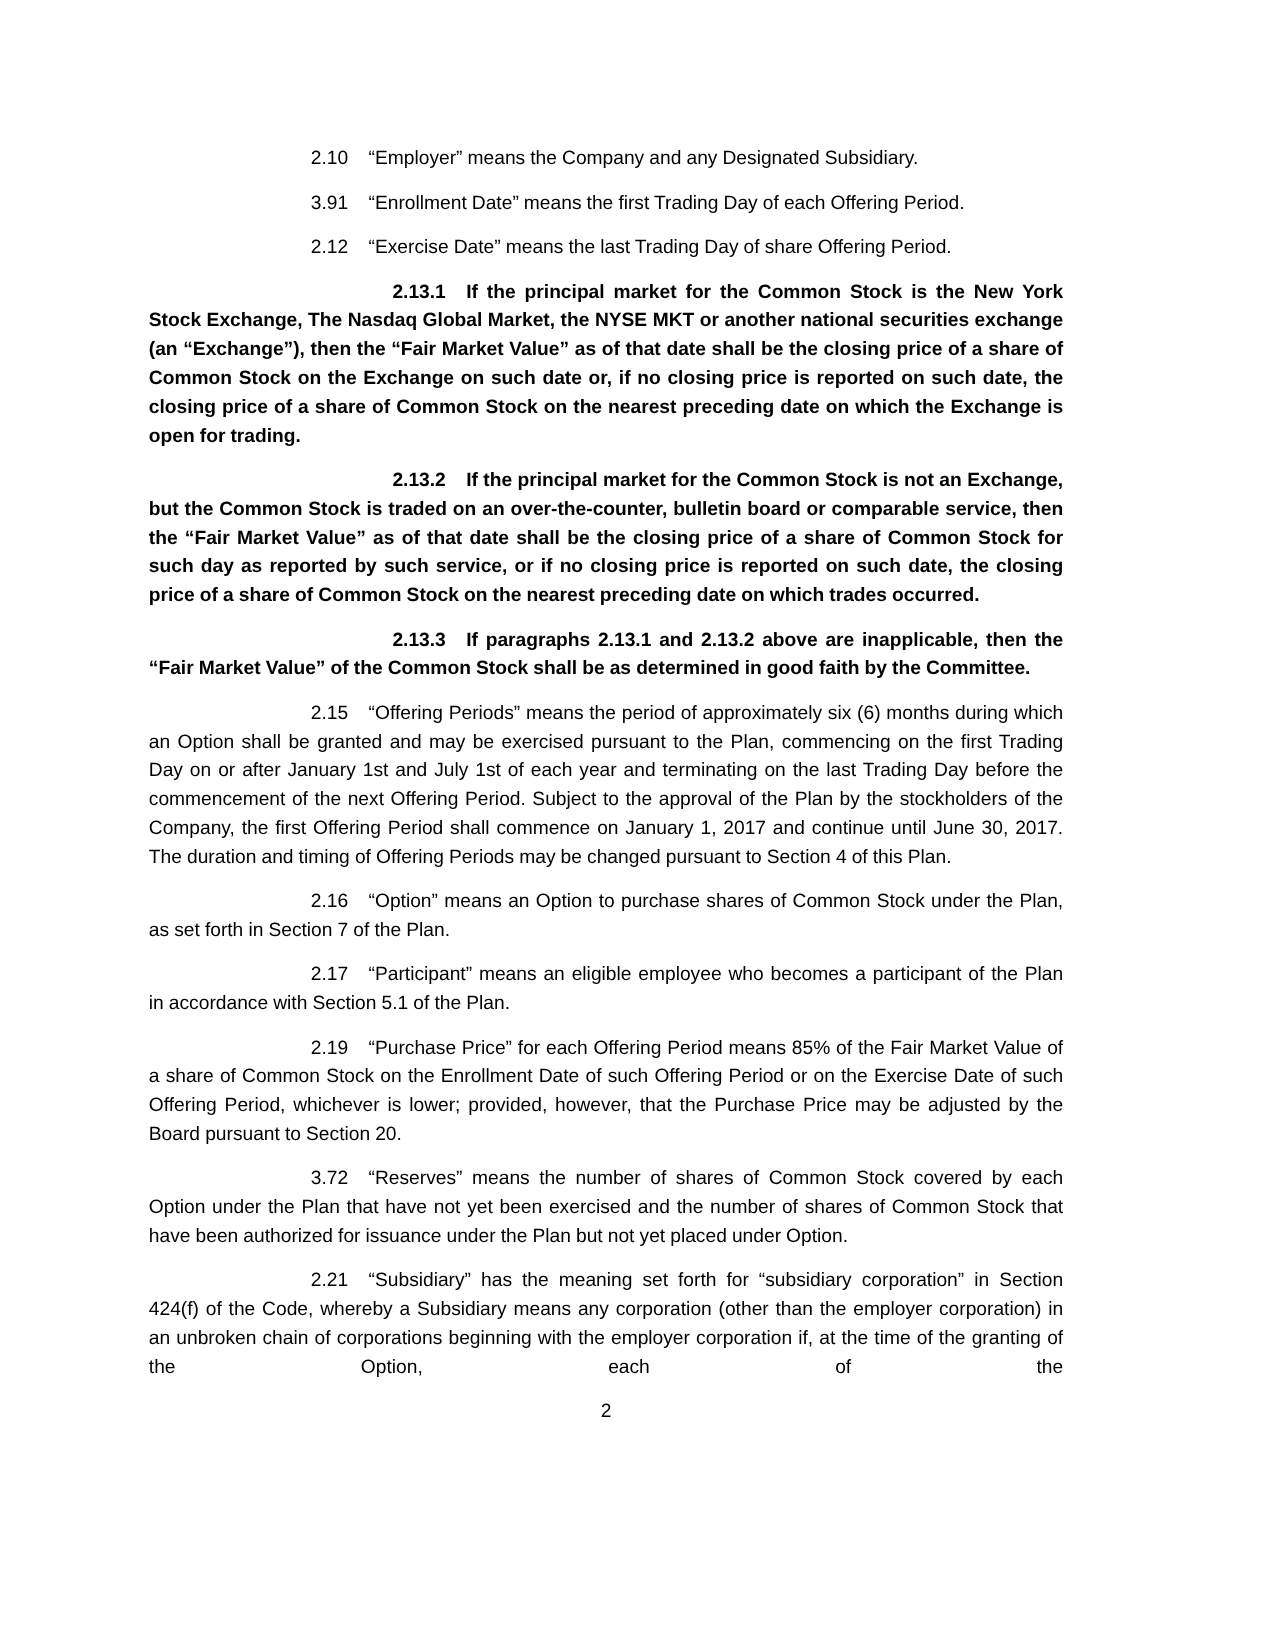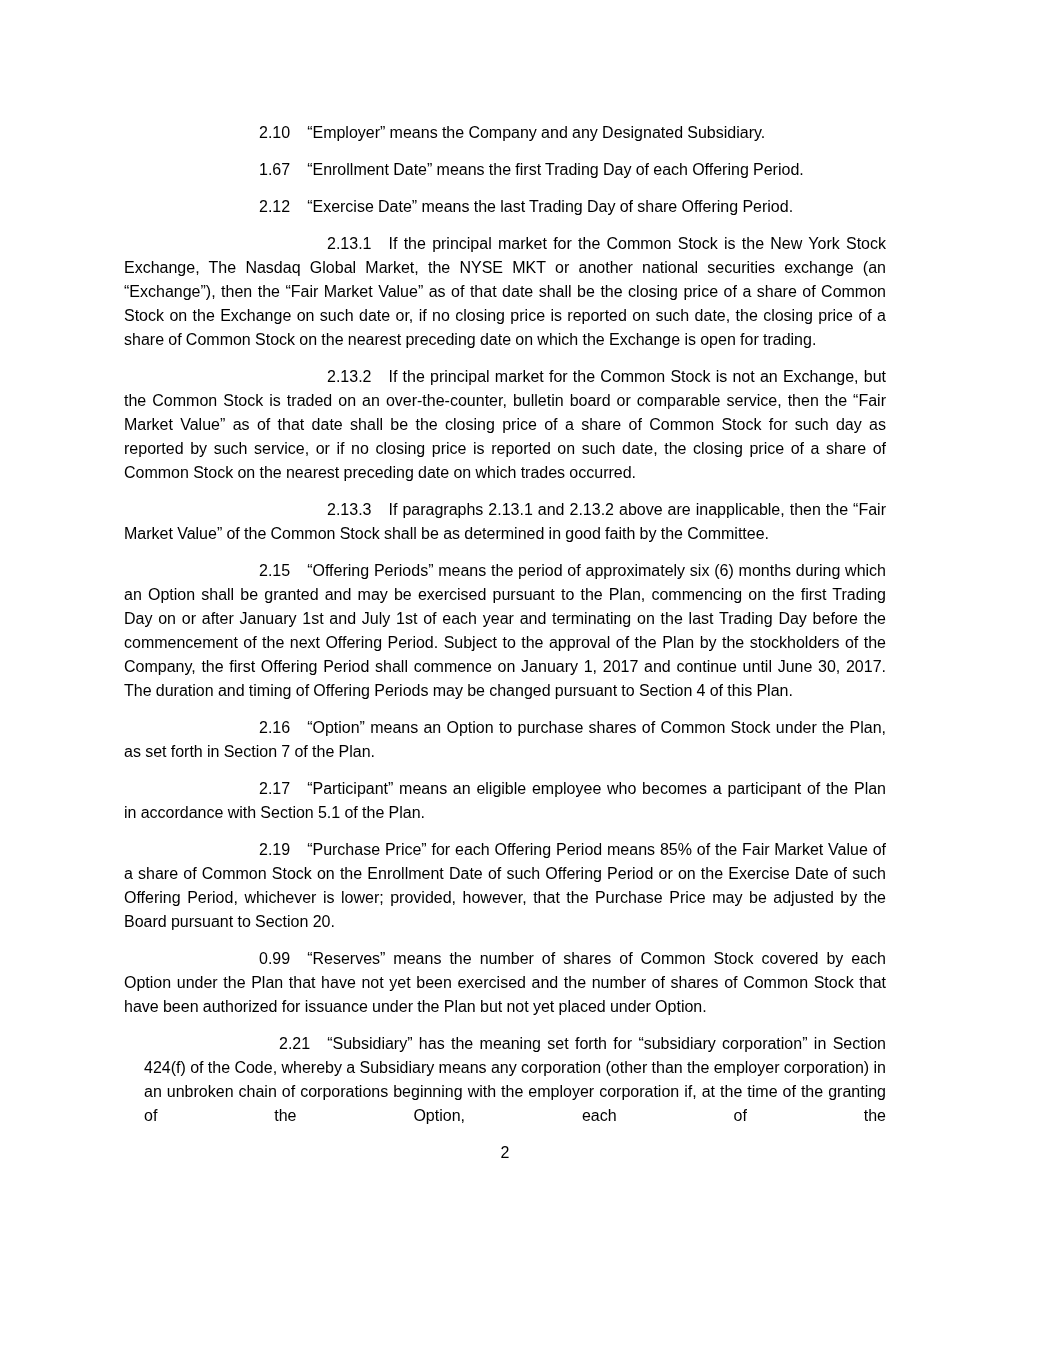--- a/index.html
+++ b/index.html
@@ -21,62 +21,62 @@
     padding: 121px 123px 0 124px; 
   }
   p.para {
     margin: 0 0 13px 0;
     font-size: 16px;
     line-height: 24px;
     text-align: justify;
     word-spacing: -0.2px;
   }
   p.lvl1 { text-indent: 135px; }
-  p.lvl2 { text-indent: 203px; }
-  p.cont { text-align-last: justify; margin-left: 20px; } 
+  p.lvl2 { text-indent: 203px; font-weight: bold; }
+  p.cont { text-align-last: justify; } 
   .num-gap {
     display: inline-block;
     width: 17px;
   }
   .page-number {
     margin-top: 12px;
     text-align: center;
     font-size: 16px;
     line-height: 24px;
   }
 </style>
 </head>
 <body>
 
 <div class="page">
   <div class="content">
 
     <p class="para lvl1"><span>2.10</span><span class="num-gap"></span><span>“Employer” means the Company and any Designated Subsidiary.</span></p>
 
-    <p class="para lvl1"><span>1.67</span><span class="num-gap"></span><span>“Enrollment Date” means the first Trading Day of each Offering Period.</span></p>
+    <p class="para lvl1"><span>3.91</span><span class="num-gap"></span><span>“Enrollment Date” means the first Trading Day of each Offering Period.</span></p>
 
     <p class="para lvl1"><span>2.12</span><span class="num-gap"></span><span>“Exercise Date” means the last Trading Day of share Offering Period.</span></p>
 
 
     <p class="para lvl2"><span>2.13.1</span><span class="num-gap"></span><span>If the principal market for the Common Stock is the New York Stock Exchange, The Nasdaq Global Market, the NYSE MKT or another national securities exchange (an “Exchange”), then the “Fair Market Value” as of that date shall be the closing price of a share of Common Stock on the Exchange on such date or, if no closing price is reported on such date, the closing price of a share of Common Stock on the nearest preceding date on which the Exchange is open for trading.</span></p>
 
     <p class="para lvl2"><span>2.13.2</span><span class="num-gap"></span><span>If the principal market for the Common Stock is not an Exchange, but the Common Stock is traded on an over-the-counter, bulletin board or comparable service, then the “Fair Market Value” as of that date shall be the closing price of a share of Common Stock for such day as reported by such service, or if no closing price is reported on such date, the closing price of a share of Common Stock on the nearest preceding date on which trades occurred.</span></p>
 
     <p class="para lvl2"><span>2.13.3</span><span class="num-gap"></span><span>If paragraphs 2.13.1 and 2.13.2 above are inapplicable, then the “Fair Market Value” of the Common Stock shall be as determined in good faith by the Committee.</span></p>
 
 
     <p class="para lvl1"><span>2.15</span><span class="num-gap"></span><span>“Offering Periods” means the period of approximately six (6) months during which an Option shall be granted and may be exercised pursuant to the Plan, commencing on the first Trading Day on or after January 1st and July 1st of each year and terminating on the last Trading Day before the commencement of the next Offering Period. Subject to the approval of the Plan by the stockholders of the Company, the first Offering Period shall commence on January 1, 2017 and continue until June 30, 2017. The duration and timing of Offering Periods may be changed pursuant to Section 4 of this Plan.</span></p>
 
     <p class="para lvl1"><span>2.16</span><span class="num-gap"></span><span>“Option” means an Option to purchase shares of Common Stock under the Plan, as set forth in Section 7 of the Plan.</span></p>
 
     <p class="para lvl1"><span>2.17</span><span class="num-gap"></span><span>“Participant” means an eligible employee who becomes a participant of the Plan in accordance with Section 5.1 of the Plan.</span></p>
 
 
     <p class="para lvl1"><span>2.19</span><span class="num-gap"></span><span>“Purchase Price” for each Offering Period means 85% of the Fair Market Value of a share of Common Stock on the Enrollment Date of such Offering Period or on the Exercise Date of such Offering Period, whichever is lower; provided, however, that the Purchase Price may be adjusted by the Board pursuant to Section 20.</span></p>
 
-    <p class="para lvl1"><span>0.99</span><span class="num-gap"></span><span>“Reserves” means the number of shares of Common Stock covered by each Option under the Plan that have not yet been exercised and the number of shares of Common Stock that have been authorized for issuance under the Plan but not yet placed under Option.</span></p>
+    <p class="para lvl1"><span>3.72</span><span class="num-gap"></span><span>“Reserves” means the number of shares of Common Stock covered by each Option under the Plan that have not yet been exercised and the number of shares of Common Stock that have been authorized for issuance under the Plan but not yet placed under Option.</span></p>
 
     <p class="para lvl1 cont"><span>2.21</span><span class="num-gap"></span><span>“Subsidiary” has the meaning set forth for “subsidiary corporation” in Section 424(f) of the Code, whereby a Subsidiary means any corporation (other than the employer corporation) in an unbroken chain of corporations beginning with the employer corporation if, at the time of the granting of the Option, each of the</span></p>
 
     <div class="page-number">2</div>
 
   </div>
 </div>
 
 </body></html>

